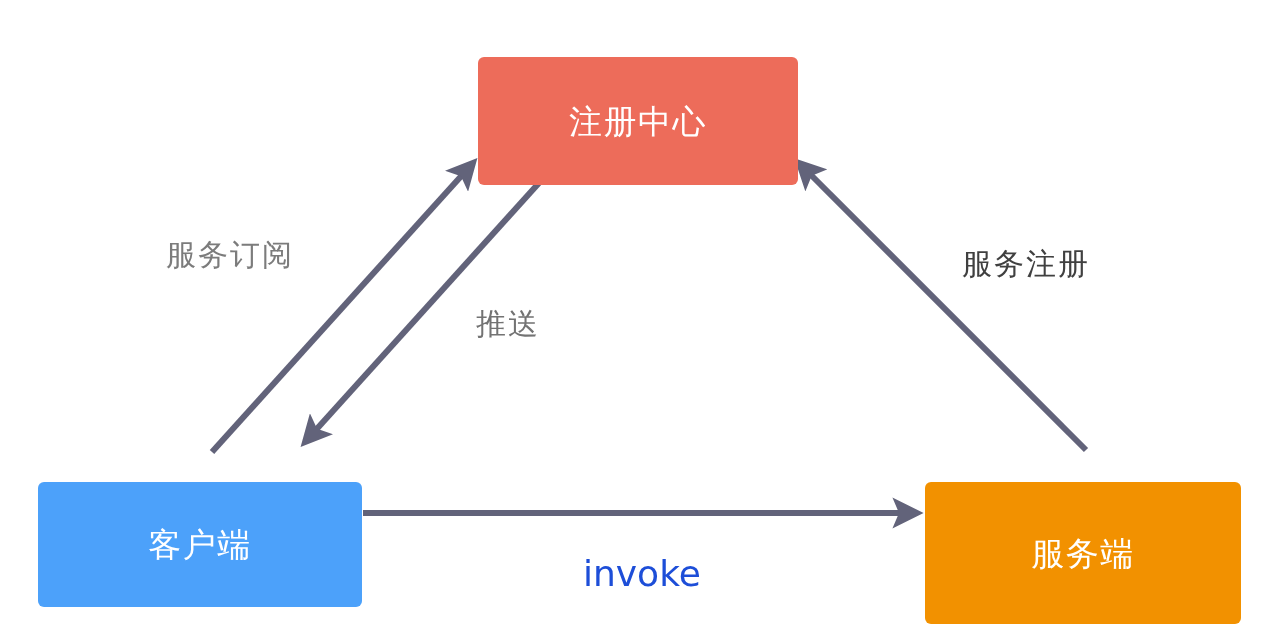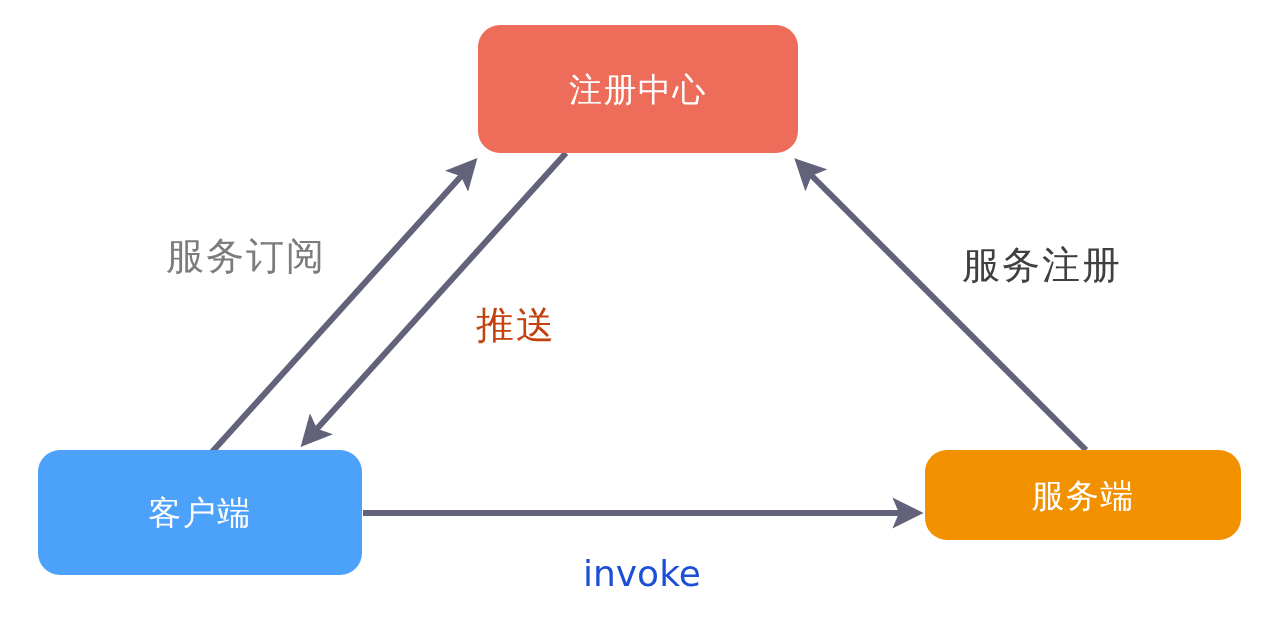--- a/index.html
+++ b/index.html
@@ -23,27 +23,28 @@
     top: 0;
     width: 1274px;
     height: 626px;
     pointer-events: none;
   }
   .node {
     position: absolute;
     display: flex;
     align-items: center;
     justify-content: center;
-    border-radius: 22px;
+    border-radius: 6px;
     color: #ffffff;
     font-size: 33px;
     font-weight: 500;
     letter-spacing: 1.5px;
     line-height: 1;
     box-sizing: border-box;
+    margin-top: 32px;
   }
   .node-label {
     display: block;
     white-space: nowrap;
   }
   #node-registry {
     left: 478px;
     top: 25px;
     width: 320px;
     height: 128px;
@@ -61,23 +62,22 @@
     height: 125px;
   }
   .edge-label {
     position: absolute;
     color: #7c7c7c;
     white-space: nowrap;
     line-height: 1;
     font-weight: 500;
   }
   .edge-label.cjk {
-    font-size: 38px;
+    font-size: 30px;
     letter-spacing: 2px;
-    font-family: Liberation Mono, monospace;
   }
   .edge-label.latin {
     font-size: 36px;
     font-weight: 400;
     letter-spacing: 0px;
   }
   #label-subscribe {
     left: 166px;
     top: 240px;
   }
@@ -116,25 +116,25 @@
   </svg>
 
   <div class="node" id="node-registry" style="left: 478px; top: 25px; width: 320px; height: 128px; background: rgb(237, 108, 90); color: rgb(255, 255, 255);">
     <span class="node-label">注册中心</span>
   </div>
 
   <div class="node" id="node-client" style="left: 38px; top: 450px; width: 324px; height: 125px; background: rgb(76, 161, 250); color: rgb(255, 255, 255);">
     <span class="node-label">客户端</span>
   </div>
 
-  <div class="node" id="node-server" style="left: 925px; top: 450px; width: 316px; height: 90px; background: rgb(242, 145, 0); color: rgb(255, 255, 255);">
+  <div class="node" id="node-server" style="left: 925px; top: 450px; width: 316px; height: 142px; background: rgb(242, 145, 0); color: rgb(255, 255, 255);">
     <span class="node-label">服务端</span>
   </div>
 
   <div class="edge-label cjk" id="label-subscribe" style="color: rgb(124, 124, 124);">服务订阅</div>
 
-  <div class="edge-label cjk" id="label-push" style="color: #c2410c;">推送</div>
+  <div class="edge-label cjk" id="label-push" style="color: #737373;">推送</div>
 
   <div class="edge-label cjk" id="label-register" style="color: #404040;">服务注册</div>
 
   <div class="edge-label latin" id="label-invoke" style="color: #1d4ed8;">invoke</div>
 
 </div>
 
 </body></html>

